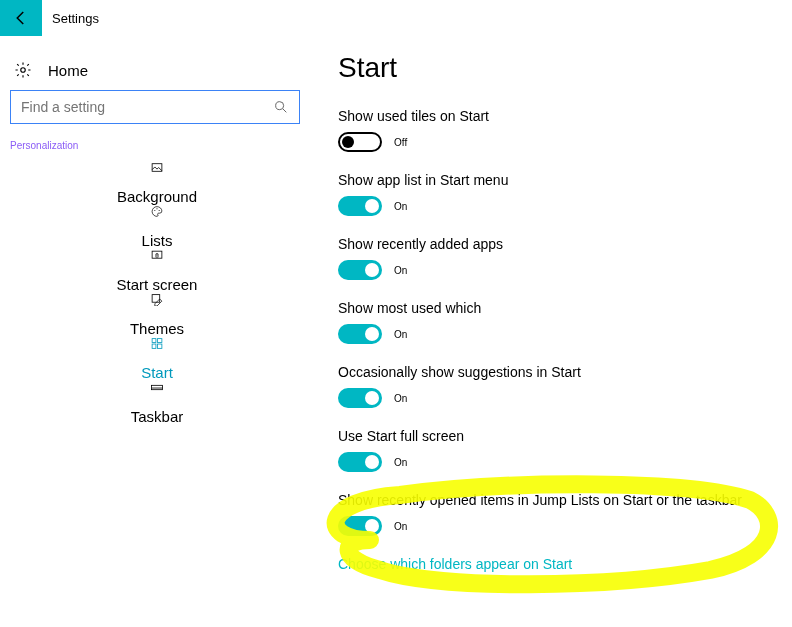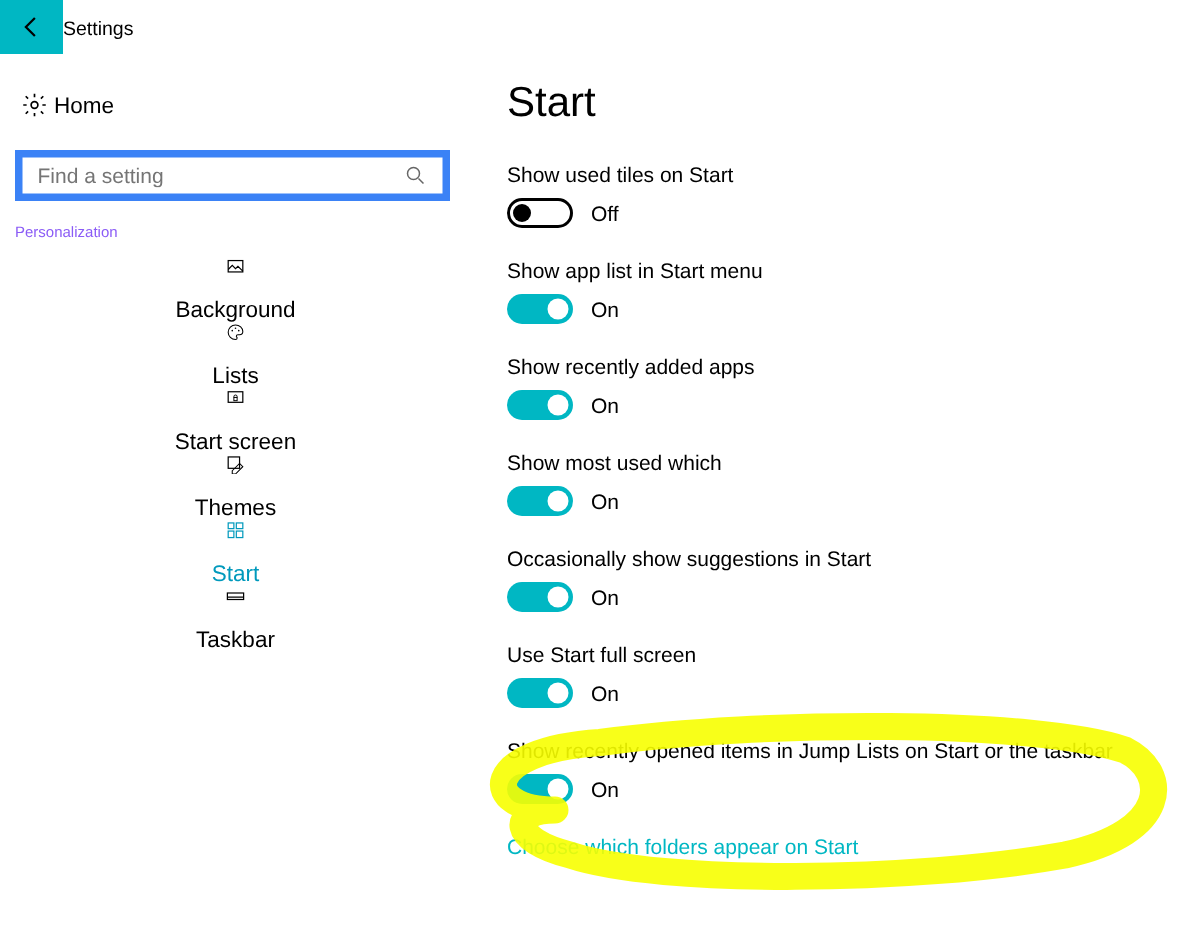--- a/index.html
+++ b/index.html
@@ -2,46 +2,46 @@
 <html><head>
 <meta charset="utf-8">
 <style>
   * { box-sizing: border-box; margin: 0; padding: 0; font-family: "Segoe UI", Arial, sans-serif; }
   body { width: 792px; height: 627px; background: #fff; color: #000; overflow: hidden; position: relative; }
 
   
   .header { display: flex; align-items: center; height: 36px; }
   .back-btn { width: 42px; height: 36px; background: #00b7c3; display: flex; align-items: center; justify-content: center; cursor: pointer; }
   .back-btn svg { width: 18px; height: 18px; }
-  .header-title { font-size: 13px; }
+  .header-title { margin-left: 10px; font-size: 13px; }
 
   
   .left { position: absolute; left: 10px; top: 50px; width: 290px; }
-  .home-row { display: flex; align-items: center; gap: 4px; height: 40px; padding-left: 4px; cursor: pointer; }
+  .home-row { display: flex; align-items: center; gap: 16px; height: 40px; padding-left: 4px; cursor: pointer; }
   .home-row span { font-size: 15px; }
-  .search-box { margin-top: 10px; height: 34px; border: 5px solid #3b82f6; display: flex; align-items: center; padding: 0 10px; }
+  .search-box { height: 34px; border: 1px solid #3b82f6; display: flex; align-items: center; padding: 0 10px; }
   .search-box input { border: none; flex: 1; font-size: 14px; outline: none; color: #666; }
   .section-label { margin-top: 16px; font-size: 10px; color: #8b5cf6; }
   .nav-list { margin-top: 10px; }
   .nav-item { display: flex; align-items: center; gap: 14px; height: 44px; padding-left: 4px; cursor: pointer; font-size: 15px; flex-direction: column; }
   .nav-item.active { color: #0099bc; }
   .nav-item svg, .home-row svg { width: 18px; height: 18px; }
 
   
   .right { position: absolute; left: 338px; top: 52px; width: 440px; }
   .page-title { font-size: 28px; font-weight: 400; margin-bottom: 24px; }
   .setting { margin-bottom: 20px; }
   .setting-label { font-size: 14px; margin-bottom: 8px; }
   .toggle-row { display: flex; align-items: center; gap: 12px; }
   .toggle { width: 44px; height: 20px; border-radius: 10px; position: relative; cursor: pointer; }
   .toggle.off { border: 2px solid #000; background: #fff; }
   .toggle.off .knob { position: absolute; left: 2px; top: 2px; width: 12px; height: 12px; border-radius: 50%; background: #000; }
   .toggle.on { background: #00b7c3; }
   .toggle.on .knob { position: absolute; right: 3px; top: 3px; width: 14px; height: 14px; border-radius: 50%; background: #fff; }
-  .toggle-state { font-size: 14px; }
+  .toggle-state { font-size: 10px; }
   .link { color: #00b7c3; font-size: 14px; cursor: pointer; }
 
   
   .highlight { position: absolute; pointer-events: none; }
 </style>
 </head>
 <body>
 
 <div class="header">
   <div class="back-btn">

